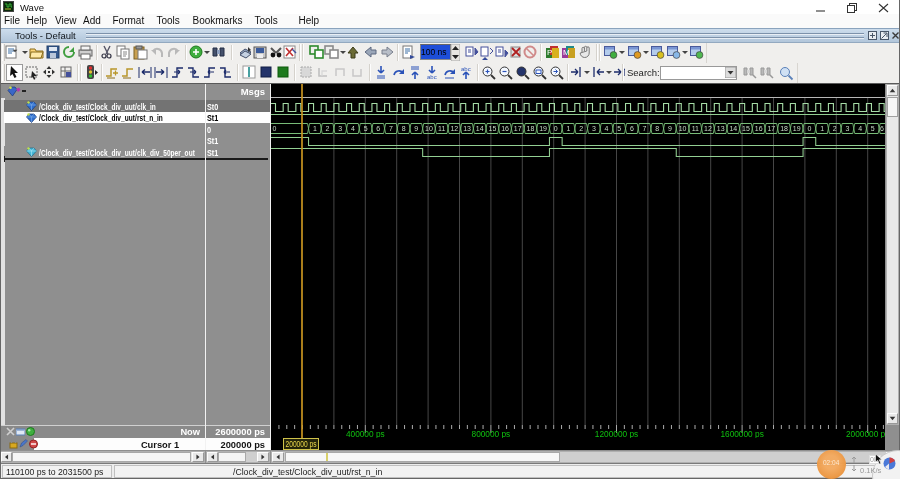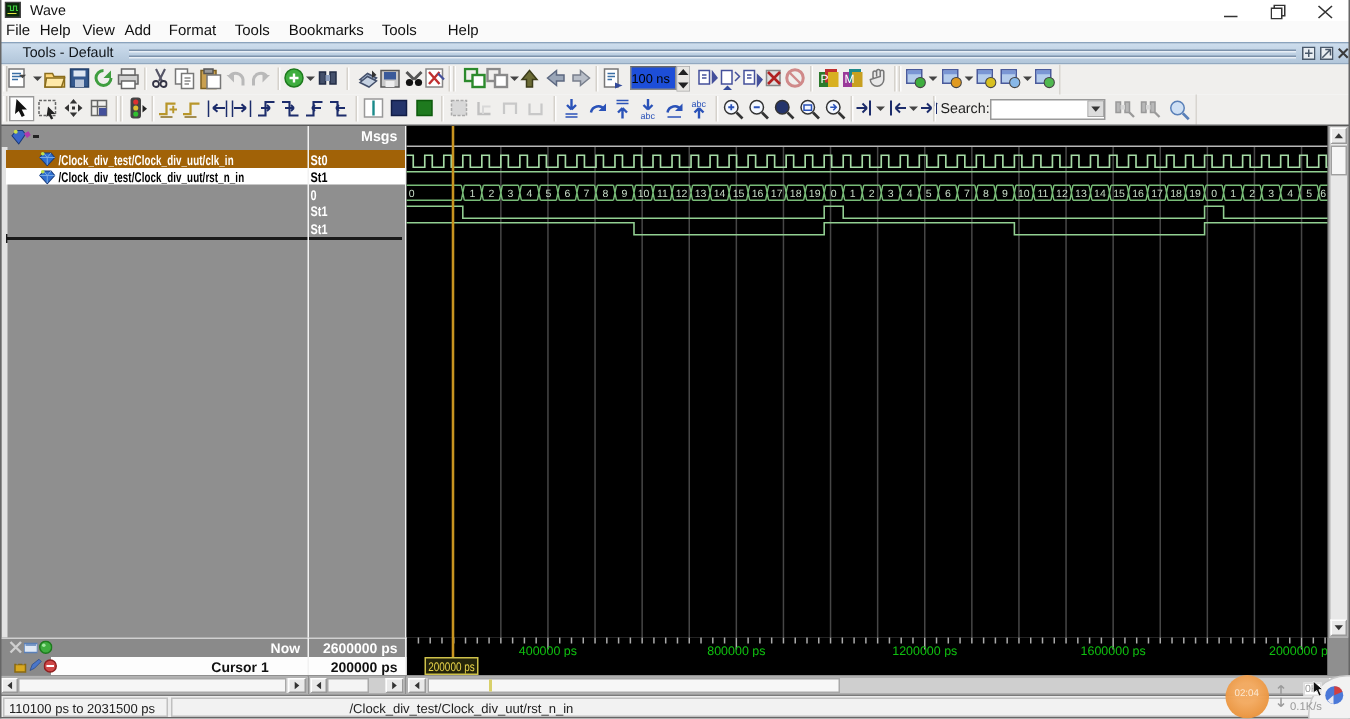--- a/index.html
+++ b/index.html
@@ -434,40 +434,48 @@
 <div class="abs" style="left:0;top:84px;width:900px;height:379px;background:#8f8f8f">
   <div class="abs" style="left:0;top:0;width:271px;height:14px;background:#8f8f8f"></div>
   <svg class="abs" style="left:7px;top:1.5px" width="14" height="11" viewBox="0 0 14 11">
       <path d="M4 1h4l2 2.5L5.5 10 1 4.5z" fill="#3a66c8" stroke="#1a3a78" stroke-width="0.7"></path>
       <path d="M9 3l3-1.5L13.5 4 11 6z" fill="#b03aae"></path>
       <circle cx="3.5" cy="1.8" r="1.3" fill="#cfe048"></circle>
     </svg>
   <div class="abs" style="left:22px;top:6px;width:4px;height:1.5px;background:#222"></div>
   <div class="abs" style="left:205px;top:2px;width:60px;font-size:9.5px;color:#fff;text-align:right;font-weight:bold;">Msgs</div>
   <div class="abs" style="left:1px;top:14px;width:4px;height:341px;background:#e2e2e2"></div>
-  <div class="abs" style="left:4px;top:16.0px;width:267px;height:11.6px;background:#a16207">
+  <div class="abs" style="left:4px;top:16.0px;width:267px;height:11.6px;background:#737373">
       <svg class="abs" style="left:22px;top:1px" width="11" height="10" viewBox="0 0 11 10">
         <path d="M3 1h5l2.5 3L5.5 9.5 0.5 4z" fill="#2f6fd0" stroke="#1a3a78" stroke-width="0.7"></path>
         <path d="M3 1L5.5 4 8 1M0.5 4h10M5.5 4v5" stroke="#7fb0e8" stroke-width="0.6" fill="none"></path>
         <circle cx="2.5" cy="1.5" r="1.2" fill="#bfe048"></circle>
       </svg>
       <span class="rname" style="color:#fff">/Clock_div_test/Clock_div_uut/clk_in</span>
     </div>
 <div class="abs" style="left:207px;top:17.5px;font-size:9.3px;color:#fff;z-index:3;font-weight:bold;transform:scaleX(0.78);transform-origin:0 50%">St0</div>
 <div class="abs" style="left:4px;top:27.6px;width:267px;height:11.6px;background:#ffffff">
       <svg class="abs" style="left:22px;top:1px" width="11" height="10" viewBox="0 0 11 10">
         <path d="M3 1h5l2.5 3L5.5 9.5 0.5 4z" fill="#2f6fd0" stroke="#1a3a78" stroke-width="0.7"></path>
         <path d="M3 1L5.5 4 8 1M0.5 4h10M5.5 4v5" stroke="#7fb0e8" stroke-width="0.6" fill="none"></path>
         <circle cx="2.5" cy="1.5" r="1.2" fill="#bfe048"></circle>
       </svg>
       <span class="rname" style="color:#000">/Clock_div_test/Clock_div_uut/rst_n_in</span>
     </div>
 <div class="abs" style="left:207px;top:29.1px;font-size:9.3px;color:#000;z-index:3;font-weight:bold;transform:scaleX(0.78);transform-origin:0 50%">St1</div>
 <div class="abs" style="left:207px;top:40.7px;font-size:9.3px;color:#fff;z-index:3;font-weight:bold;transform:scaleX(0.78);transform-origin:0 50%">0</div>
 <div class="abs" style="left:207px;top:52.3px;font-size:9.3px;color:#fff;z-index:3;font-weight:bold;transform:scaleX(0.78);transform-origin:0 50%">St1</div>
+<div class="abs" style="left:4px;top:62.4px;width:267px;height:11.6px;background:#8f8f8f">
+      <svg class="abs" style="left:22px;top:1px" width="11" height="10" viewBox="0 0 11 10">
+        <path d="M3 1h5l2.5 3L5.5 9.5 0.5 4z" fill="#46b8d8" stroke="#1a6a88" stroke-width="0.7"></path>
+        <path d="M3 1L5.5 4 8 1M0.5 4h10M5.5 4v5" stroke="#b0e8f8" stroke-width="0.6" fill="none"></path>
+        <circle cx="2.5" cy="1.5" r="1.2" fill="#bfe048"></circle>
+      </svg>
+      <span class="rname" style="color:#fff">/Clock_div_test/Clock_div_uut/clk_div_50per_out</span>
+    </div>
 <div class="abs" style="left:207px;top:63.9px;font-size:9.3px;color:#fff;z-index:3;font-weight:bold;transform:scaleX(0.78);transform-origin:0 50%">St1</div>
   <div class="abs" style="left:4px;top:74px;width:264px;height:1.5px;background:#1a1a1a"></div>
   <div class="abs" style="left:3.5px;top:71.5px;width:1.5px;height:6px;background:#1a1a1a"></div>
   <div class="abs" style="left:204.5px;top:0;width:1.5px;height:366px;background:#f2f2f2"></div>
   <div class="abs" style="left:269.5px;top:0;width:1.5px;height:366px;background:#f2f2f2"></div>
 </div>
 
 <svg class="abs" style="left:0;top:0" width="900" height="479" viewBox="0 0 900 479">
   <rect x="271" y="84" width="614" height="341" fill="#000"></rect>
   <rect x="271" y="97" width="614" height="1" fill="#b8b8b8"></rect>

